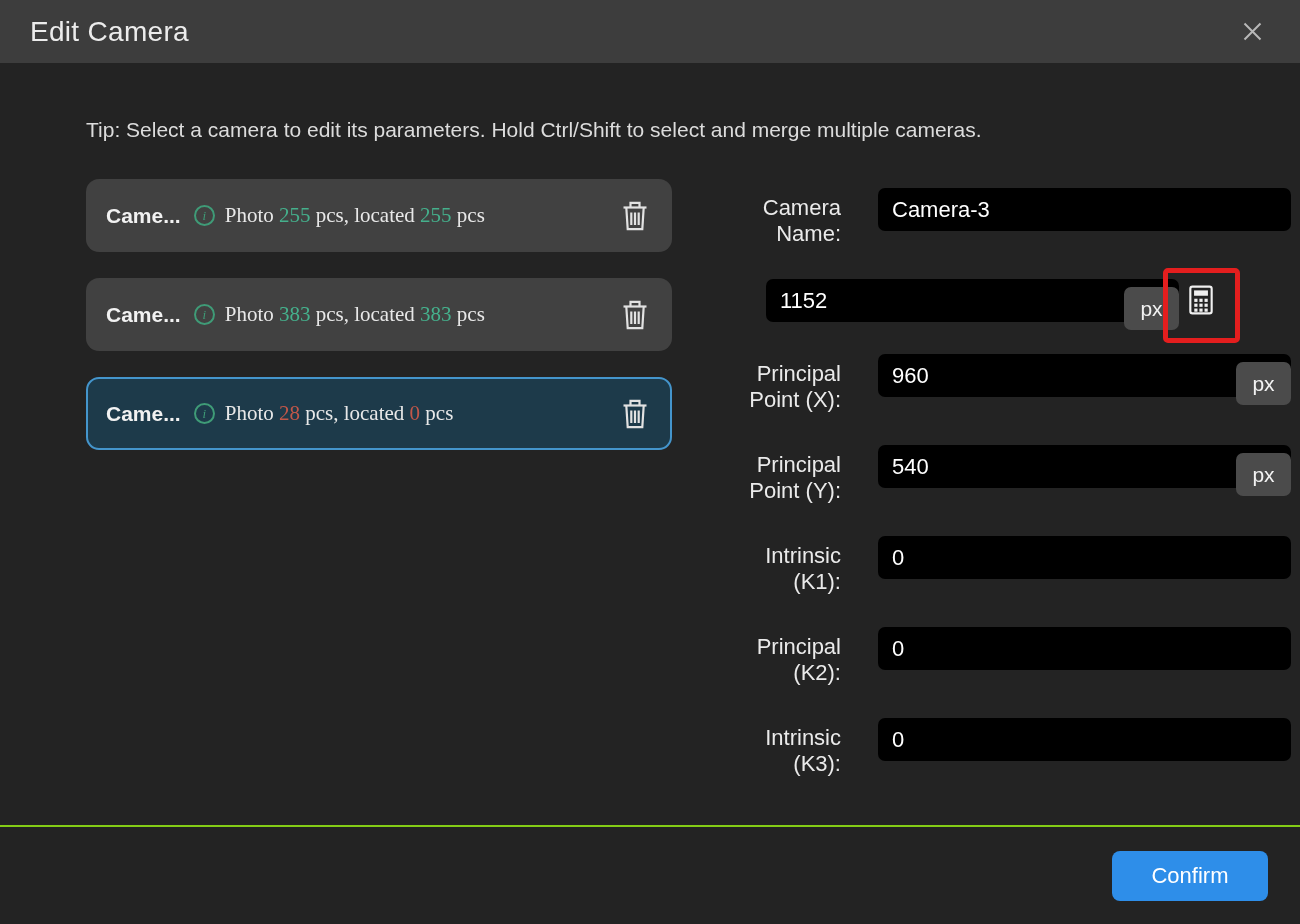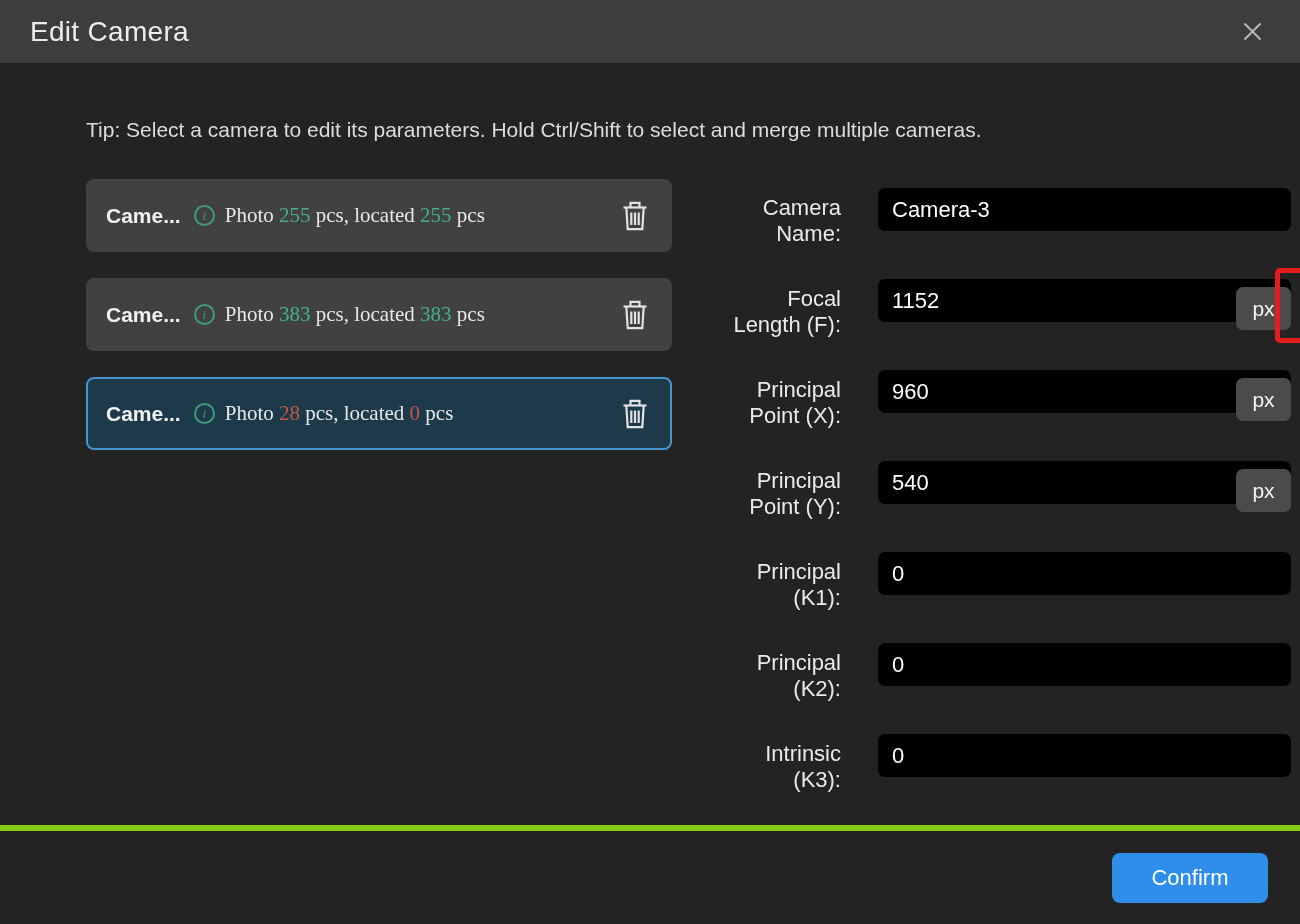--- a/index.html
+++ b/index.html
@@ -26,21 +26,21 @@
   .content { height:760px; box-sizing:border-box; position:relative;padding-left:39px; }
   .tip {
     padding:53px 0 0 47px;
     font-size:21px; line-height:27px; color:#dcdcdc;
   }
   .columns { display:flex; align-items:flex-start; margin:36px 0 0 47px; }
 
   
   .cam-list { width:586px; flex-shrink:0; }
   .cam-item {
-    height:73px; border-radius:8px; background:#414141;
+    height:73px; border-radius:13px; background:#414141;
     display:flex; align-items:center;
     padding:0 18px 0 20px; margin-bottom:26px;
     box-sizing:border-box; cursor:pointer;
   }
   .cam-item.selected { background:#1d3a4a; border:2px solid #4495cc; padding:0 16px 0 18px; }
   .cam-name { font-weight:bold; font-size:21px; color:#f2f2f2; margin-right:13px; white-space:nowrap; }
   .info-icon {
     width:21px; height:21px; flex-shrink:0;
     border:2px solid #3f9b77; border-radius:50%;
     color:#3f9b77; font-size:13px; font-family:"Liberation Serif", serif; font-style:italic;
@@ -77,21 +77,21 @@
   .red-box {
     position:absolute; left:397px; top:-11px;
     width:67px; height:65px;
     border:5px solid #e41e1e; border-radius:5px;
     pointer-events:none;
   }
 
   
   .footer {
     position:absolute; left:0; bottom:0; width:100%; height:99px;
-    border-top:6px solid #84cc16; box-sizing:content-box;
+    border-top:2px solid #84cc16; box-sizing:content-box;
     display:flex; align-items:center; justify-content:flex-end;
     padding-right:32px; box-sizing:border-box;
   }
   .confirm-btn {
     width:156px; height:50px; border:none; border-radius:8px;
     background:#2e8ee9; color:#ffffff; font-size:22px;
     font-family:"Liberation Sans", sans-serif; cursor:pointer;
   }
 </style>
 </head>
@@ -186,21 +186,20 @@
     <div class="form-col">
 
       <div class="form-row">
         <div class="f-label">Camera Name:</div>
         <div class="input-wrap">
           <input class="field" value="Camera-3" style="">
         </div>
       </div>
 
       <div class="form-row">
-        <div class="f-label">Focal Length (F):</div>
         <div class="input-wrap">
           <input class="field" value="1152" style="">
           <span class="suffix">px</span>
           <button class="calc-btn">
             <span style="display:flex;">
               <svg width="32" height="32" viewBox="0 0 30 30">
                 <rect x="5" y="2.5" width="20" height="25" rx="2" fill="none" stroke="#f0f0f0" stroke-width="2"></rect>
                 <rect x="8.5" y="6" width="13" height="5" fill="#f0f0f0"></rect>
                 <rect x="8.7" y="13.8" width="3" height="3" fill="#f0f0f0"></rect>
                   <rect x="13.5" y="13.8" width="3" height="3" fill="#f0f0f0"></rect>
@@ -228,21 +227,21 @@
 
       <div class="form-row">
         <div class="f-label">Principal Point (Y):</div>
         <div class="input-wrap">
           <input class="field" value="540" style="">
           <span class="suffix">px</span>
         </div>
       </div>
 
       <div class="form-row">
-        <div class="f-label">Principal (K1):</div>
+        <div class="f-label">Intrinsic (K1):</div>
         <div class="input-wrap">
           <input class="field" value="0" style="">
         </div>
       </div>
 
       <div class="form-row">
         <div class="f-label">Principal (K2):</div>
         <div class="input-wrap">
           <input class="field" value="0" style="">
         </div>

